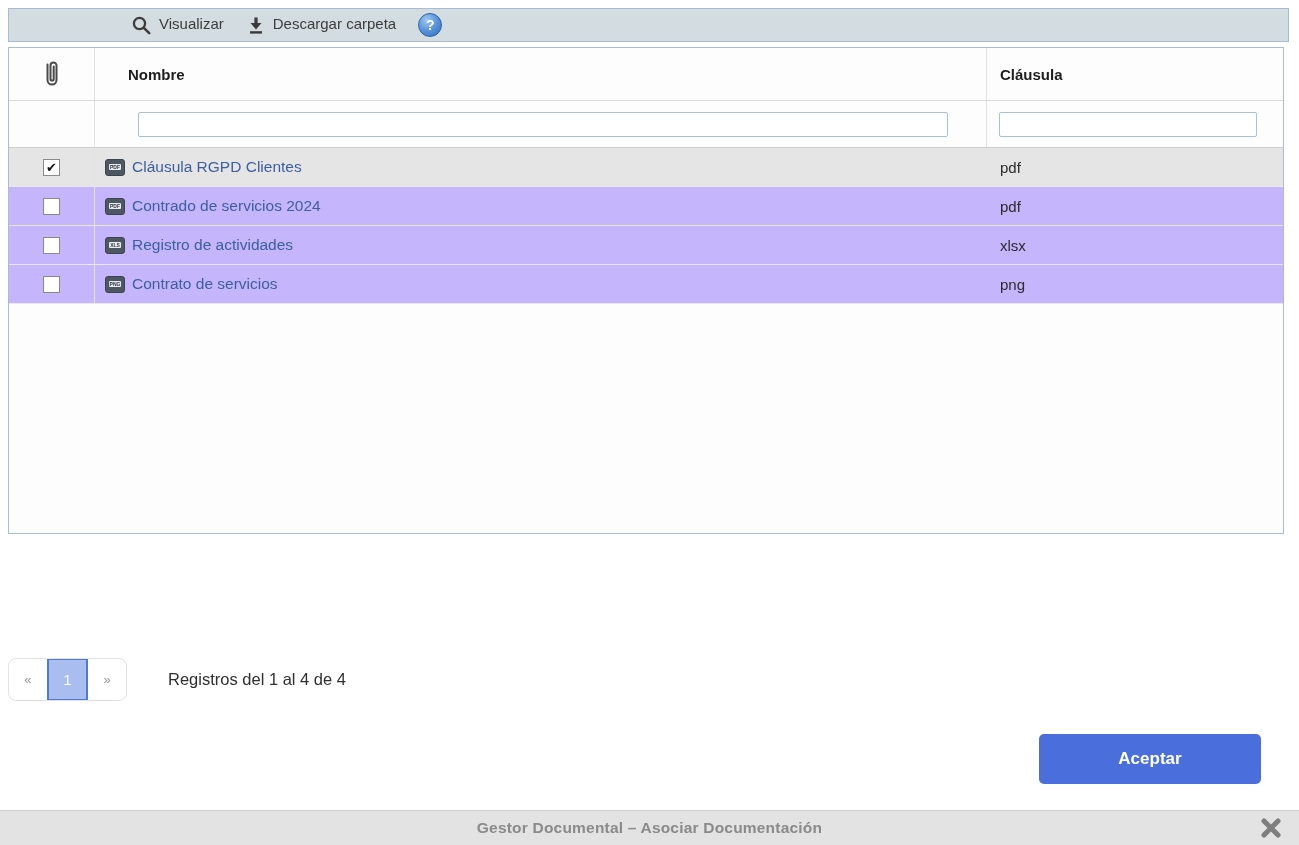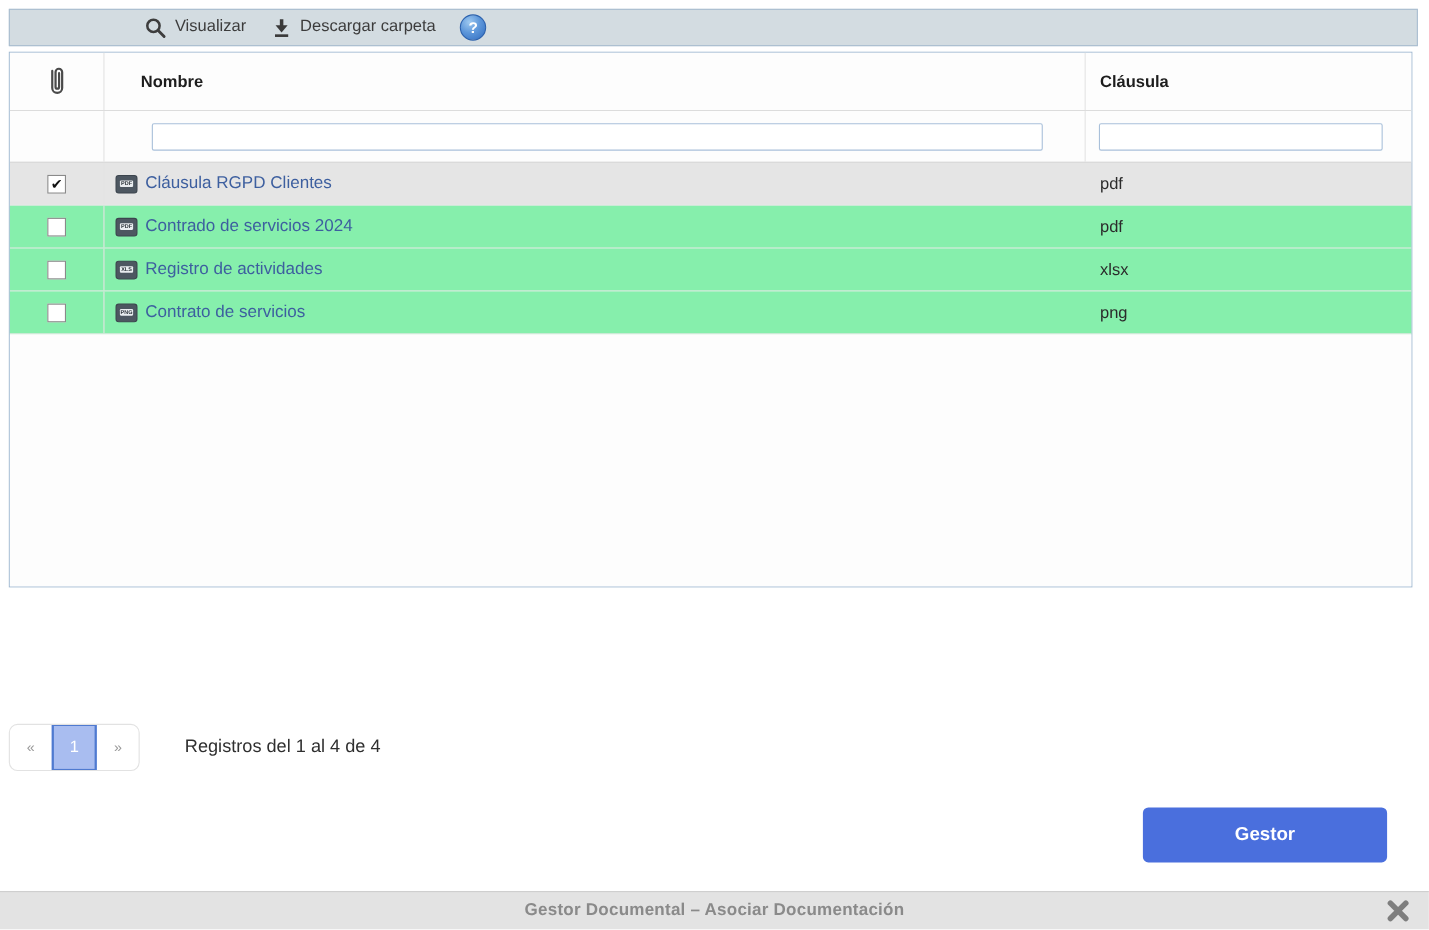--- a/index.html
+++ b/index.html
@@ -40,21 +40,21 @@
   .ext-pad{padding-left:13px;}
   .filters{height:46px;border-bottom:1px solid #cfcfcf;background:#fdfdfd;align-items:center;}
   .filters .cell{display:flex;align-items:center;height:100%;}
   .flt-input{
     height:25px;border:1px solid #a9c0da;border-radius:2px;background:#ffffff;
     font-family:inherit;font-size:14px;padding:0 6px;outline:none;box-sizing:border-box;
   }
   .flt-name{margin-left:43px;width:810px;}
   .flt-ext{margin-left:12px;width:258px;}
   
-  .row{height:38px;background:#86efac;border-bottom:1px solid #e8e8e8;cursor:pointer;}
+  .row{height:38px;background:#c4b5fd;border-bottom:1px solid #e8e8e8;cursor:pointer;}
   .row.selected{background:#e5e5e5;}
   .row .cell{display:flex;align-items:center;height:100%;}
   .chk{
     width:15px;height:15px;background:#ffffff;border:1px solid #8a8a8a;
     display:flex;align-items:center;justify-content:center;cursor:pointer;
     font-size:13px;line-height:1;color:#111;
   }
   .chk::after{content:"";}
   .chk.checked::after{content:"✔";font-weight:bold;}
   .name-cell{padding-left:10px;gap:7px;}
@@ -209,21 +209,21 @@
   <div class="rows-rest"></div>
 </div>
 
 <div class="pager">
   <div class="page-cell">«</div>
   <div class="page-cell active">1</div>
   <div class="page-cell">»</div>
 </div>
 <div class="records">Registros del 1 al 4 de 4</div>
 
-<button class="accept-btn">Gestor</button>
+<button class="accept-btn">Aceptar</button>
 
 <div class="footer">
   <span class="footer-title">Gestor Documental – Asociar Documentación</span>
   <button class="close-x">
     <svg width="24" height="24" viewBox="0 0 24 24">
       <path d="M5 5 L19 19 M19 5 L5 19" stroke="#7e7e7e" stroke-width="5" stroke-linecap="round"></path>
     </svg>
   </button>
 </div>
 

